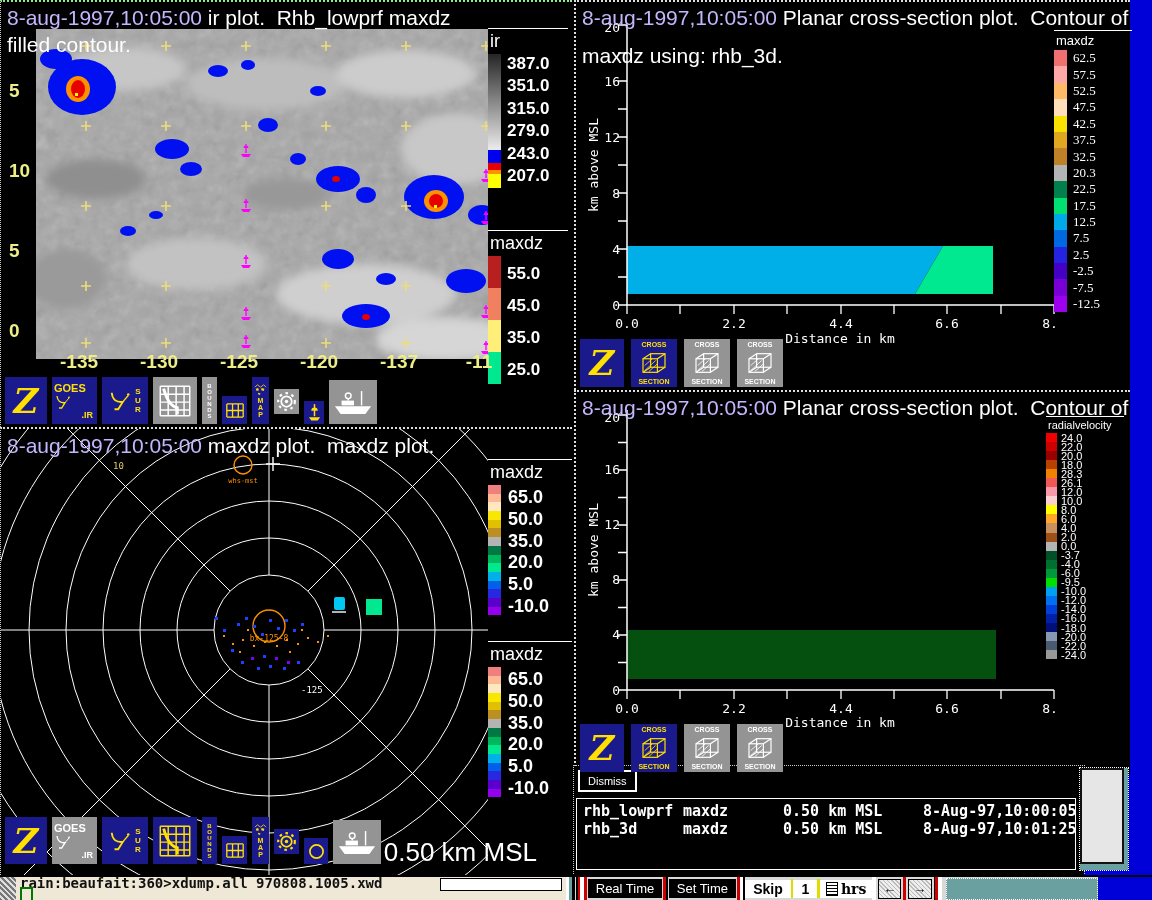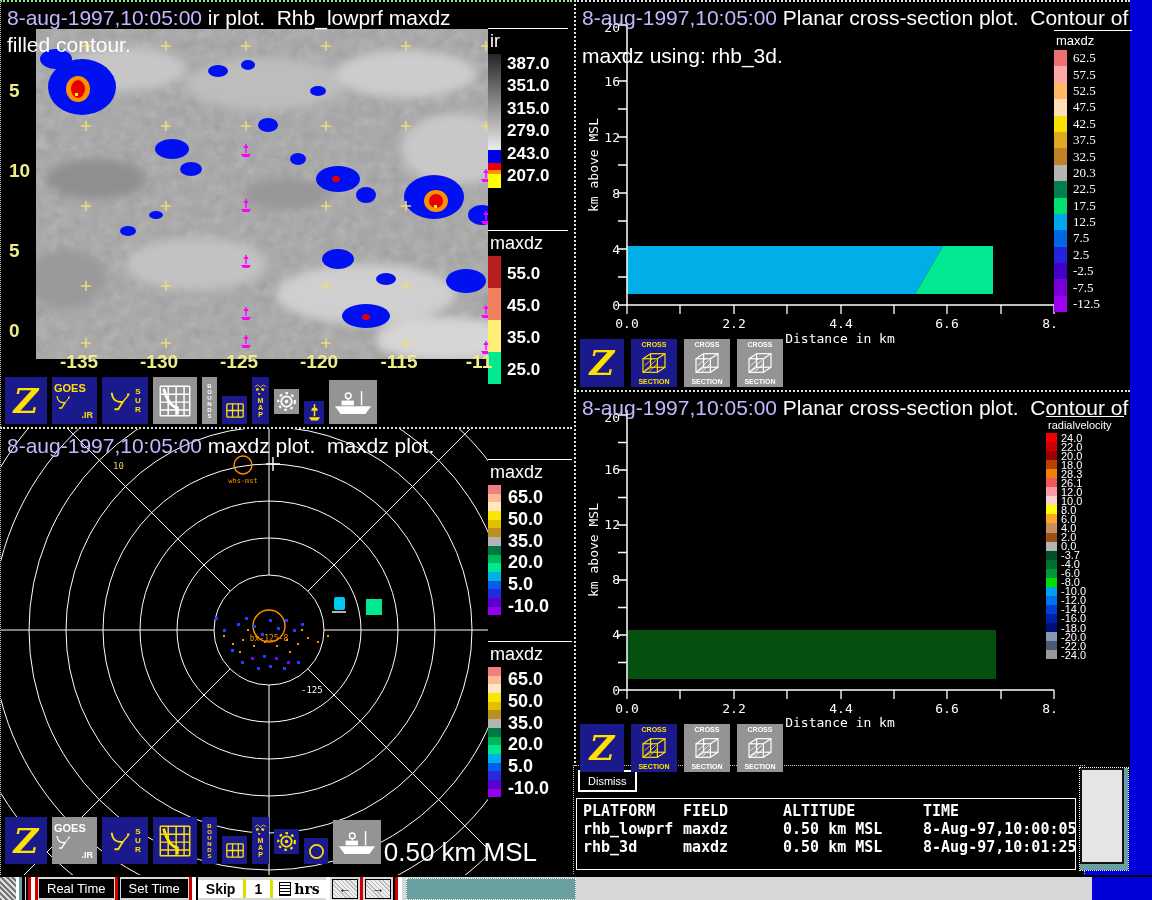--- a/index.html
+++ b/index.html
@@ -258,21 +258,21 @@
         <div>10</div>
         <div>5</div>
         <div>0</div>
       </div>
     <div class="irX">
 
     <div>-135</div>
         <div>-130</div>
         <div>-125</div>
         <div>-120</div>
-        <div>-115</div>
+        <div>-137</div>
         <div>-11</div>
       </div>
 
     <div class="abs" id="cb-ir">
       <div class="cb-label">ir</div>
       <div id="cb-ir-body">
         <div id="grad-ir">
           <div class="g1"></div>
             <div class="g2"></div>
             <div class="g3"></div>
@@ -806,21 +806,21 @@
             <div class="cbval">-4.0</div>
           </div>
 
           <div class="cbrow">
             <div class="sw" style="background: rgb(0, 152, 56);"></div>
             <div class="cbval">-6.0</div>
           </div>
 
           <div class="cbrow">
             <div class="sw" style="background: rgb(0, 224, 0);"></div>
-            <div class="cbval">-8.0</div>
+            <div class="cbval">-9.5</div>
           </div>
 
           <div class="cbrow">
             <div class="sw" style="background: rgb(0, 160, 240);"></div>
             <div class="cbval">-10.0</div>
           </div>
 
           <div class="cbrow">
             <div class="sw" style="background: rgb(0, 112, 240);"></div>
             <div class="cbval">-12.0</div>
@@ -882,27 +882,20 @@
             <use href="#sym-cube" width="26" height="22"></use>
           </svg>
         <span class="xt">SECTION</span>
       </div>
     </div>
   </section>
 
   <section id="dismiss-panel" class="win">
     <button id="dismiss-btn">Dismiss</button>
     <div id="info-box">
-      <div class="inforow" style="display:grid">
-
-      <div>PLATFORM</div>
-          <div>FIELD</div>
-          <div>ALTITUDE</div>
-          <div>TIME</div>
-        </div>
       <div>
 
           <div class="inforow">
             <div>rhb_lowprf</div>
             <div>maxdz</div>
             <div>0.50 km MSL</div>
             <div>8-Aug-97,10:00:05</div>
           </div>
 
           <div class="inforow">
@@ -914,20 +907,25 @@
         </div>
     </div>
   </section>
 
   <div id="side-panel" class="abs">
     <div class="thumb"></div>
   </div>
 
   <div id="bottom-bar">
     <div id="hatch"></div>
+    <div id="term">
+      <div id="term-text">rain:beaufait:360&gt;xdump.all 970808.1005.xwd</div>
+      <div id="term-box"></div>
+      <div id="term-cursor"></div>
+    </div>
     <div id="minibars">
       <div style="background:#fff"></div>
         <div style="background:#6aa0a0"></div>
         <div style="background:#000"></div>
     </div>
     <div id="taskbar">
       <div class="sepb"></div>
         <div class="sepr"></div>
         <div class="sepw"></div>
         <div class="sepr"></div>

